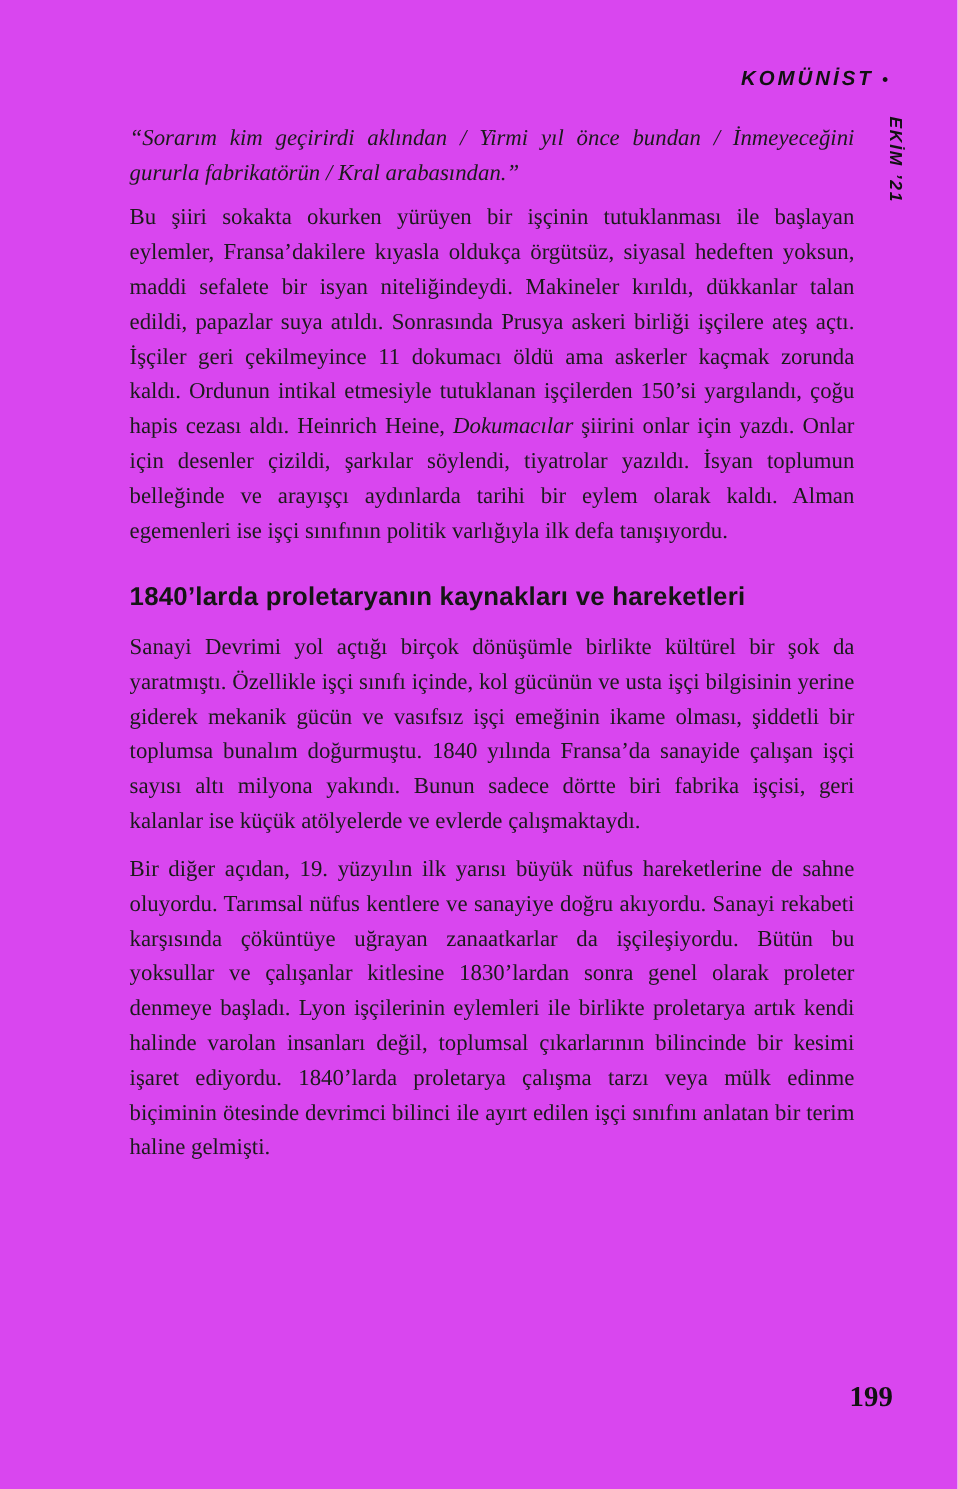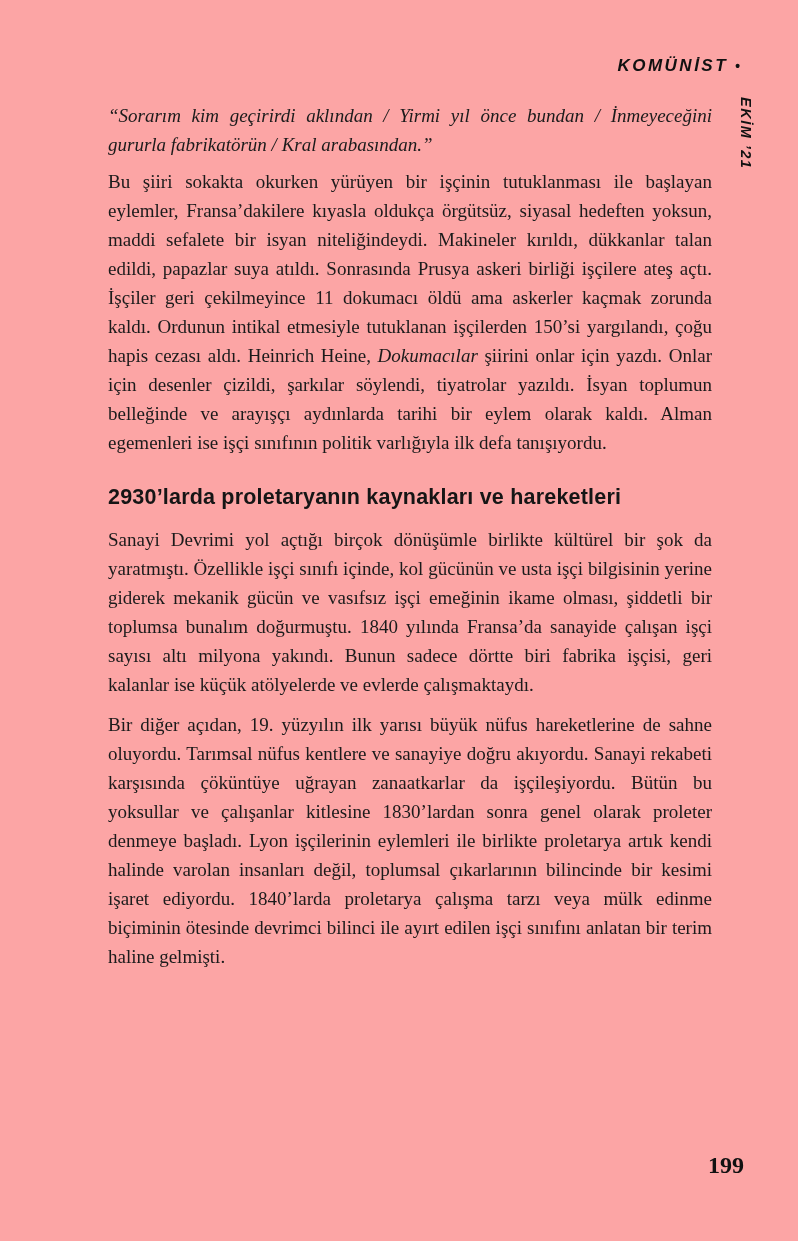--- a/index.html
+++ b/index.html
@@ -4,21 +4,21 @@
 <style>
   html, body {
     margin: 0;
     padding: 0;
     background: #ffffff;
   }
   .page {
     position: relative;
     width: 798px;
     height: 1241px;
-    background: #fca5a5;
+    background: #d946ef;
     color: #1b1b1b;
     font-family: "Liberation Serif", serif;
     overflow: hidden;
     box-sizing: border-box;
   }
   .running-head {
     position: absolute;
     top: 56px;
     right: 58px;
     font-family: "Liberation Sans", sans-serif;
@@ -101,21 +101,21 @@
   </header>
 
   <div class="issue-tag">EKİM ’21</div>
 
   <main class="text-block">
 
     <p class="quote">“Sorarım kim geçirirdi aklından / Yirmi yıl önce bundan / İnmeyeceğini gururla fabrikatörün / Kral arabasından.”</p>
 
     <p class="para"><span>Bu şiiri sokakta okurken yürüyen bir işçinin tutuklanması ile başlayan eylemler, Fransa’dakilere kıyasla oldukça örgütsüz, siyasal hedeften yoksun, maddi sefalete bir isyan niteliğindeydi. Makineler kırıldı, dükkanlar talan edildi, papazlar suya atıldı. Sonrasında Prusya askeri birliği işçilere ateş açtı. İşçiler geri çekilmeyince 11 dokumacı öldü ama askerler kaçmak zorunda kaldı. Ordunun intikal etmesiyle tutuklanan işçilerden 150’si yargılandı, çoğu hapis cezası aldı. Heinrich Heine, </span><em>Dokumacılar</em><span> şiirini onlar için yazdı. Onlar için desenler çizildi, şarkılar söylendi, tiyatrolar yazıldı. İsyan toplumun belleğinde ve arayışçı aydınlarda tarihi bir eylem olarak kaldı. Alman egemenleri ise işçi sınıfının politik varlığıyla ilk defa tanışıyordu.</span></p>
 
-    <h2 class="section-heading">2930’larda proletaryanın kaynakları ve hareketleri</h2>
+    <h2 class="section-heading">1840’larda proletaryanın kaynakları ve hareketleri</h2>
 
     <p class="para">Sanayi Devrimi yol açtığı birçok dönüşümle birlikte kültürel bir şok da yaratmıştı. Özellikle işçi sınıfı içinde, kol gücünün ve usta işçi bilgisinin yerine giderek mekanik gücün ve vasıfsız işçi emeğinin ikame olması, şiddetli bir toplumsa bunalım doğurmuştu. 1840 yılında Fransa’da sanayide çalışan işçi sayısı altı milyona yakındı. Bunun sadece dörtte biri fabrika işçisi, geri kalanlar ise küçük atölyelerde ve evlerde çalışmaktaydı.</p>
 
     <p class="para">Bir diğer açıdan, 19. yüzyılın ilk yarısı büyük nüfus hareketlerine de sahne oluyordu. Tarımsal nüfus kentlere ve sanayiye doğru akıyordu. Sanayi rekabeti karşısında çöküntüye uğrayan zanaatkarlar da işçileşiyordu. Bütün bu yoksullar ve çalışanlar kitlesine 1830’lardan sonra genel olarak proleter denmeye başladı. Lyon işçilerinin eylemleri ile birlikte proletarya artık kendi halinde varolan insanları değil, toplumsal çıkarlarının bilincinde bir kesimi işaret ediyordu. 1840’larda proletarya çalışma tarzı veya mülk edinme biçiminin ötesinde devrimci bilinci ile ayırt edilen işçi sınıfını anlatan bir terim haline gelmişti.</p>
 
 
   </main>
 
   <footer>
     <span class="page-number">199</span>

